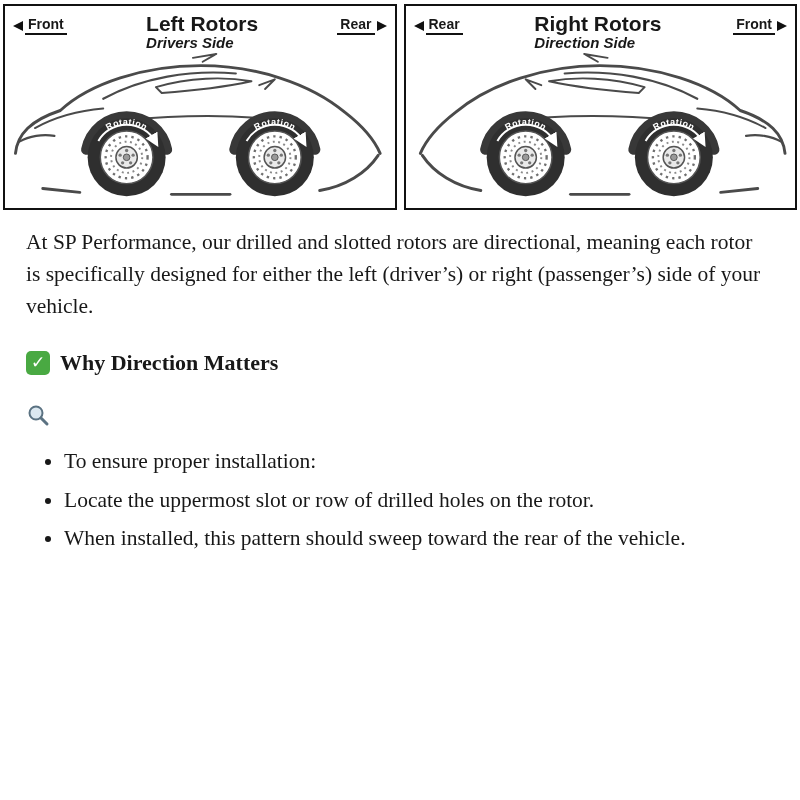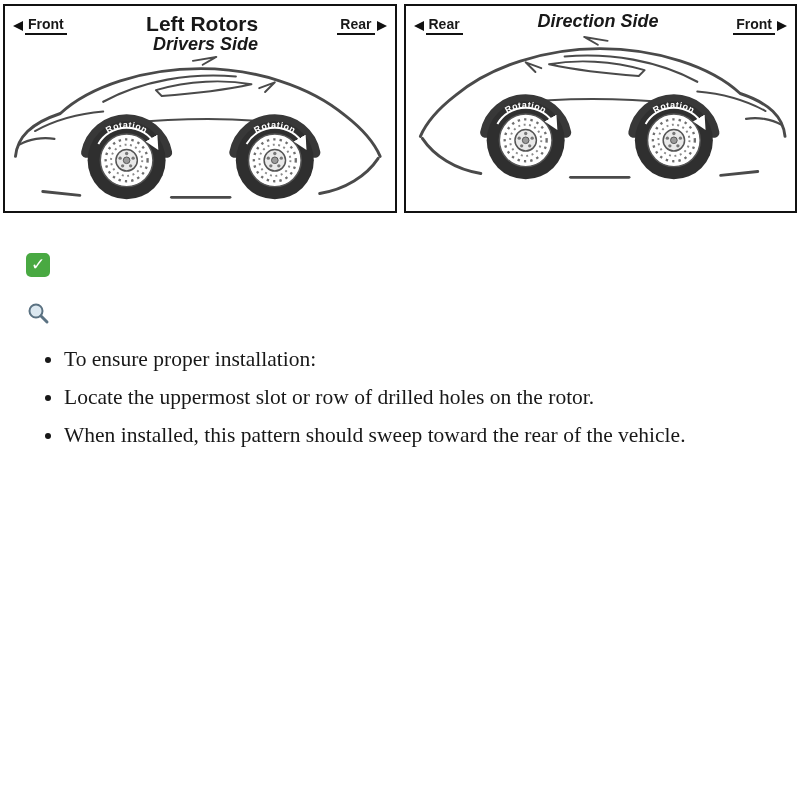--- a/index.html
+++ b/index.html
@@ -14,23 +14,23 @@
   .diagram { display:flex; gap:7px; padding:4px 3px 0 3px; }
   .panel { flex:1; border:2px solid #111; background:#fff; overflow:hidden; }
   .panel-header {
     display:flex; align-items:flex-start; justify-content:space-between;
     padding:6px 8px 0 8px; font-family:"Liberation Sans", sans-serif;
   }
   .dir { display:flex; align-items:center; gap:2px; margin-top:4px; }
   .dir-label { font-weight:bold; font-size:14px; border-bottom:2px solid #111; padding:0 3px 1px 3px; }
   .tri-l { width:0; height:0; border-top:5px solid transparent; border-bottom:5px solid transparent; border-right:10px solid #111; }
   .tri-r { width:0; height:0; border-top:5px solid transparent; border-bottom:5px solid transparent; border-left:10px solid #111; }
-  .titles { text-align:right; line-height:1.1; }
+  .titles { text-align:left; line-height:1.1; }
   .panel-title { font-size:21px; font-weight:bold; }
-  .panel-sub { font-size:18px; font-weight:bold; font-style:italic; }
+  .panel-sub { font-size:15px; font-weight:bold; font-style:italic; }
   .car-svg { width:100%; height:156px; display:block; }
 
   
   .content { padding:16px 28px 0 26px; font-size:21.5px; line-height:1.5; }
   .intro { margin:0 0 14px 0; }
   .section-h {
     display:flex; align-items:center; gap:10px;
     font-size:22px; margin:24px 0 18px 0;
   }
   .section-h.bold span.h-text { font-weight:bold; }
@@ -122,20 +122,21 @@
     </svg>
   </div>
 
   <div class="panel">
     <div class="panel-header">
       <div class="dir">
         <span class="tri-l"></span>
         <span class="dir-label">Rear</span>
       </div>
       <div class="titles">
+        <div class="panel-title">Right Rotors</div>
         <div class="panel-sub">Direction Side</div>
       </div>
       <div class="dir">
         <span class="dir-label">Front</span>
         <span class="tri-r"></span>
       </div>
     </div>
     <svg class="car-svg" viewBox="0 0 390 160">
       <use href="#carbody" transform="translate(390,0) scale(-1,1)"></use>
       <use href="#wheel" transform="translate(118,108)"></use>
@@ -147,23 +148,25 @@
       </text>
       <text class="rot-text" font-size="9" font-weight="bold" fill="#ffffff" letter-spacing="0.5" text-anchor="middle">
         <textPath href="#rotR2" startOffset="50%">Rotation</textPath>
       </text>
     </svg>
   </div>
 </div>
 
 <main class="content">
 
+  <p class="intro">At SP Performance, our drilled and slotted rotors are directional, meaning each rotor is specifically designed for either the left (driver’s) or right (passenger’s) side of your vehicle.</p>
 
   <h2 class="section-h bold">
     <span class="check-icon">✓</span>
+    <span class="h-text">Why Direction Matters</span>
   </h2>
 
 
 
   <h2 class="section-h regular">
     <svg class="mag-svg" width="24" height="24" viewBox="0 0 24 24">
       <circle cx="10" cy="10" r="6.5" fill="#dce8f0" stroke="#5b7282" stroke-width="2"></circle>
       <line x1="15" y1="15" x2="21" y2="21" stroke="#5b7282" stroke-width="3" stroke-linecap="round"></line>
     </svg>
   </h2>

